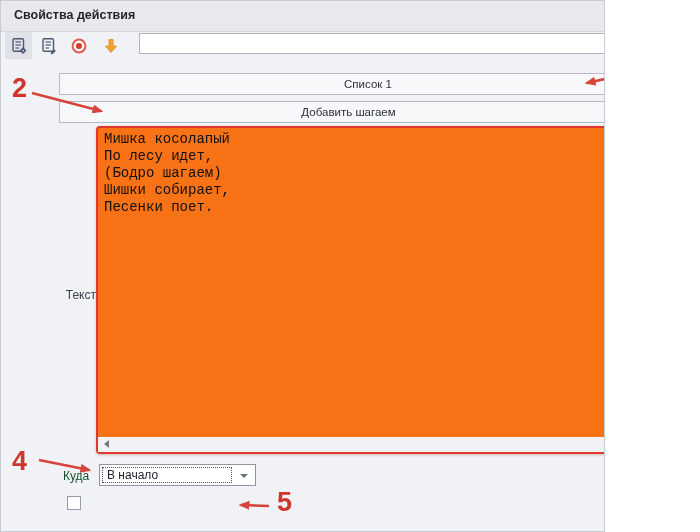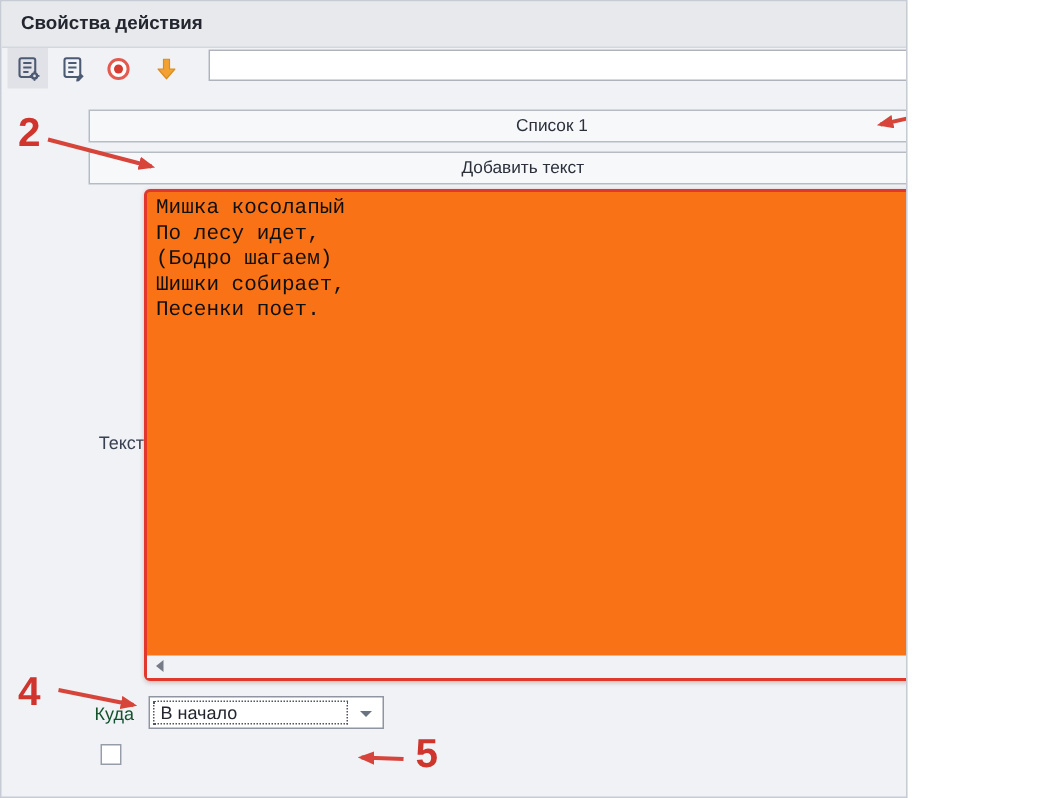--- a/index.html
+++ b/index.html
@@ -114,21 +114,21 @@
       <path d="M7 2.5 h4 v6.5 h3.6 L9 15.5 L3.4 9 H7 Z" fill="#f2a233" stroke="#d98d20" stroke-width="0.8" stroke-linejoin="round"></path>
     </svg>
   </div>
   <input class="tb-input" type="text" value="" style="">
 
   <div class="combo-row r1">
     <span class="val">Список 1</span>
     <span class="caret"></span>
   </div>
   <div class="combo-row r2">
-    <span class="val">Добавить текст</span>
+    <span class="val">Добавить шагаем</span>
     <span class="caret"></span>
   </div>
 
   <div class="text-label">Текст</div>
 
   <div class="red-box">
     <div class="text-content">Мишка косолапый
 По лесу идет,
 (Бодро шагаем)
 Шишки собирает,

